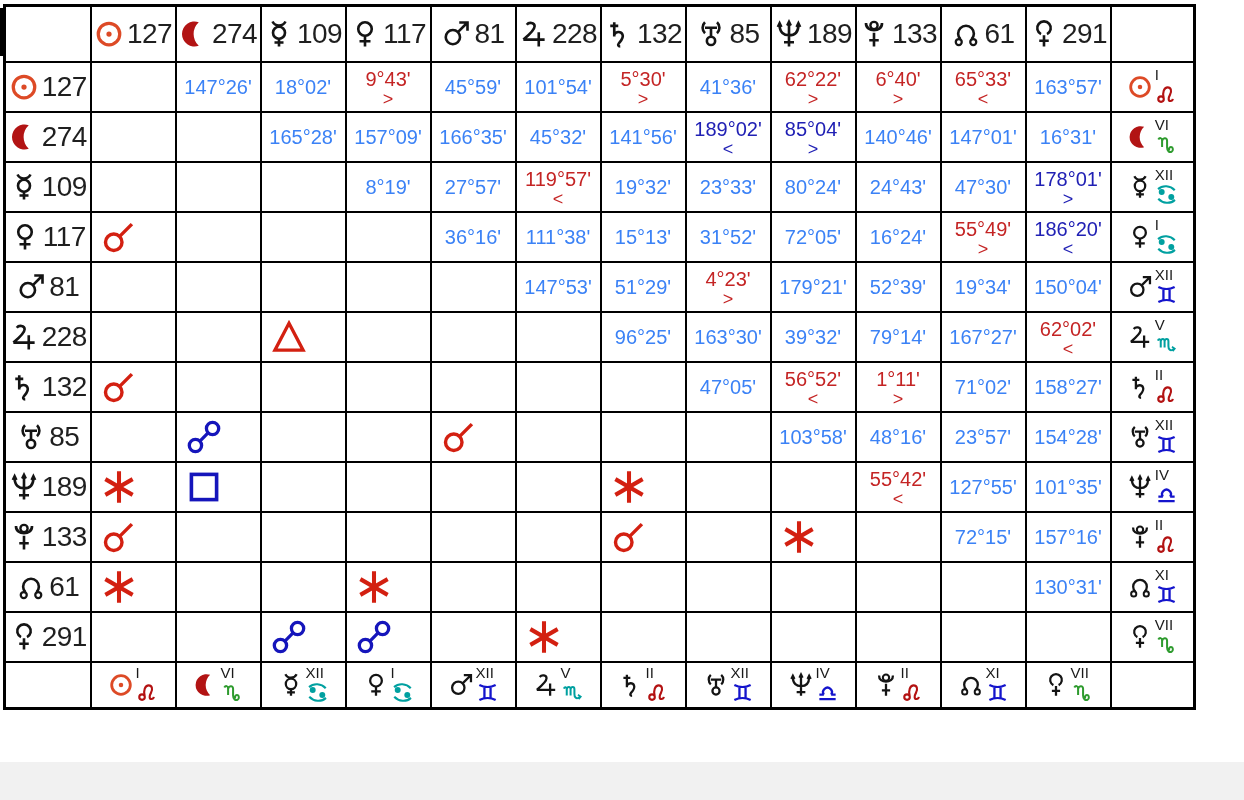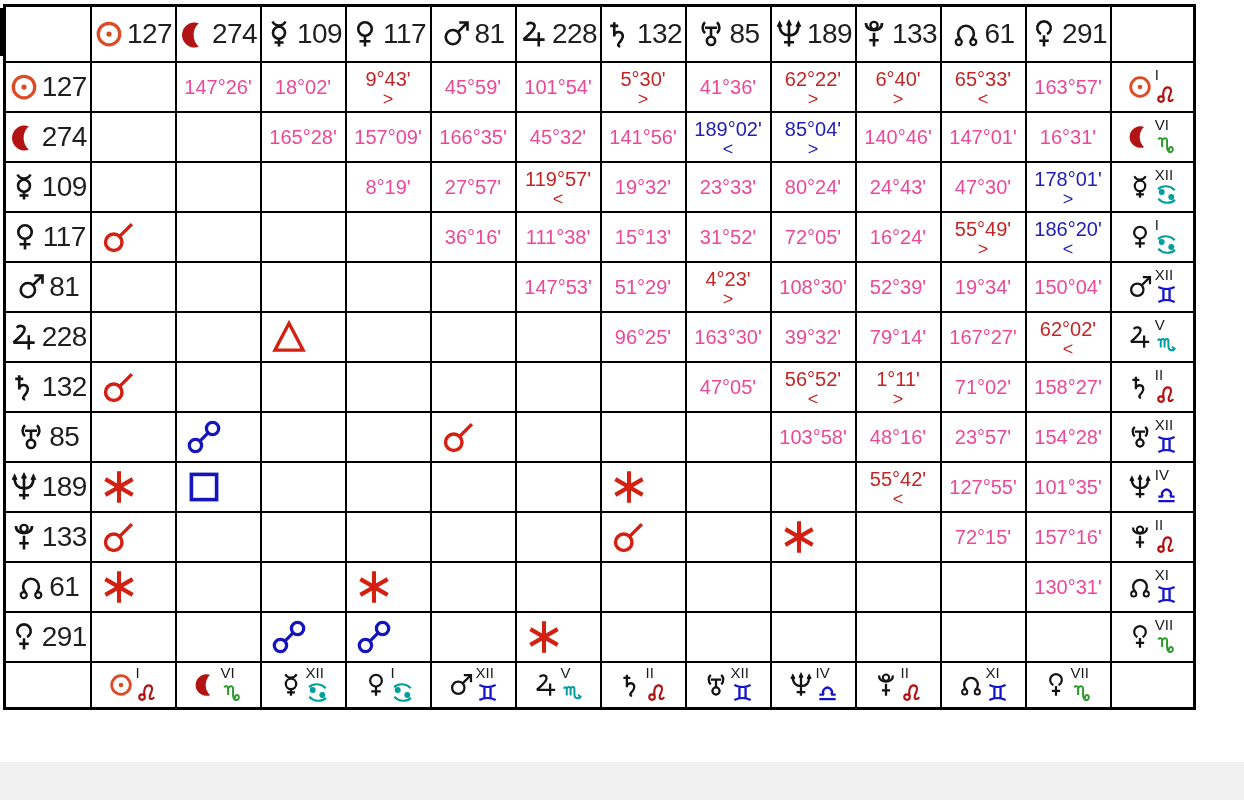--- a/index.html
+++ b/index.html
@@ -14,27 +14,27 @@
   tr.header-row{height:56px;}
   tr.data-row{height:50px;}
   tr.footer-row{height:47px;}
   .label-cell{display:flex;align-items:center;justify-content:center;gap:3px;height:100%;}
   .planet-num{font-size:28px;color:#1f1f1f;letter-spacing:-0.5px;}
   .pg{width:30px;height:30px;flex:0 0 auto;}
   .pg-sm{width:26px;height:26px;flex:0 0 auto;}
   .sg{width:23px;height:23px;flex:0 0 auto;}
   .aspect-svg{width:36px;height:36px;}
   .g-sun{color:#dd4a26;}
-  .g-moon{color:#b21414;align-items:flex-end;}
+  .g-moon{color:#b21414;}
   .g-std{color:#141414;}
   .val-cell{display:flex;flex-direction:column;align-items:center;justify-content:center;height:100%;
             font-size:20px;line-height:1.1;white-space:nowrap;}
   .val-cell.has-dir{justify-content:flex-start;padding-top:2px;}
   .dir{font-size:18px;line-height:1.0;}
-  .v-gray{color:#ec4899;}
+  .v-gray{color:#3b82f6;}
   .v-red{color:#c42424;}
   .v-blue{color:#2020b4;}
   .a-red{color:#d32011;}
   .a-blue{color:#1515bb;}
   .aspect-cell{display:flex;align-items:center;justify-content:flex-start;padding-left:9px;height:100%;}
   .pos-cell{display:flex;align-items:center;justify-content:center;gap:2px;height:100%;}
   .pos-right{display:flex;flex-direction:column;align-items:flex-start;line-height:1;gap:1px;}
   .house{font-size:15px;color:#1a1a1a;}
   .s-fire{color:#b31212;}
   .s-earth{color:#2e9b2e;}
@@ -607,21 +607,21 @@
             </div>
           </td>
           <td>
             <div class="val-cell v-red has-dir">
               <span>4°23'</span>
               <span class="dir">&gt;</span>
             </div>
           </td>
           <td>
             <div class="val-cell v-gray">
-              <span>108°30'</span>
+              <span>179°21'</span>
             </div>
           </td>
           <td>
             <div class="val-cell v-gray">
               <span>52°39'</span>
             </div>
           </td>
           <td>
             <div class="val-cell v-gray">
               <span>19°34'</span>

